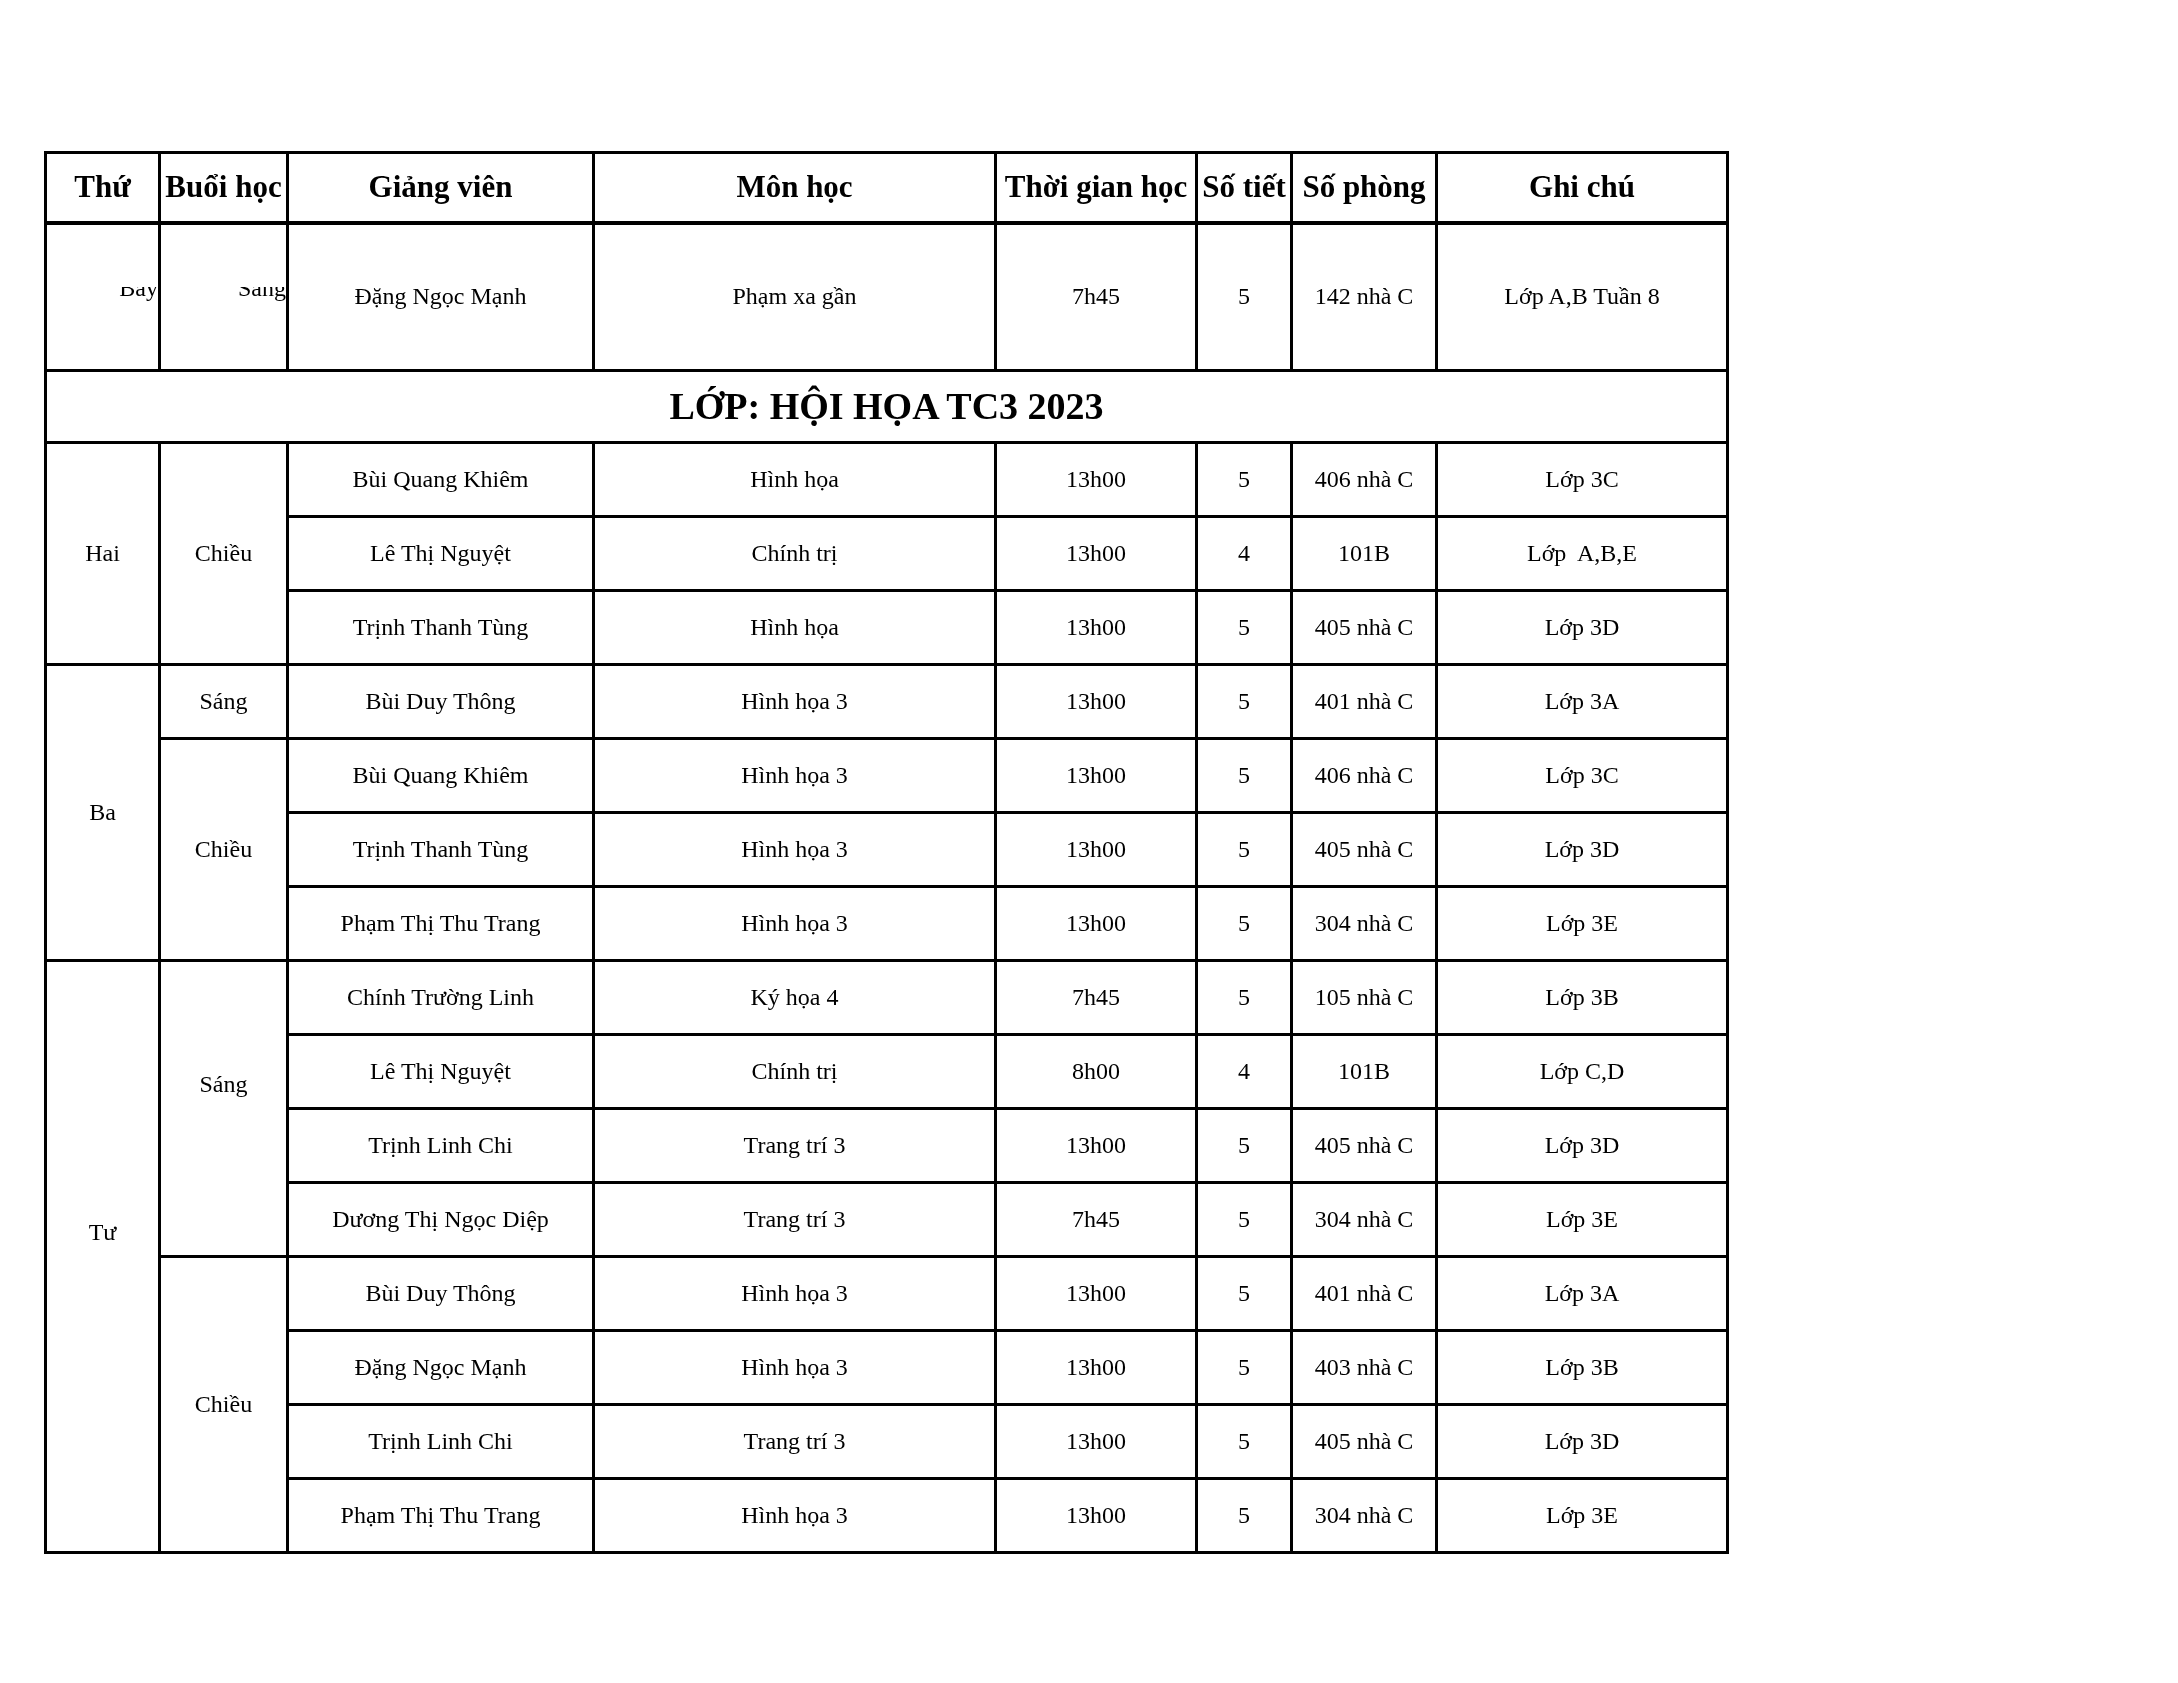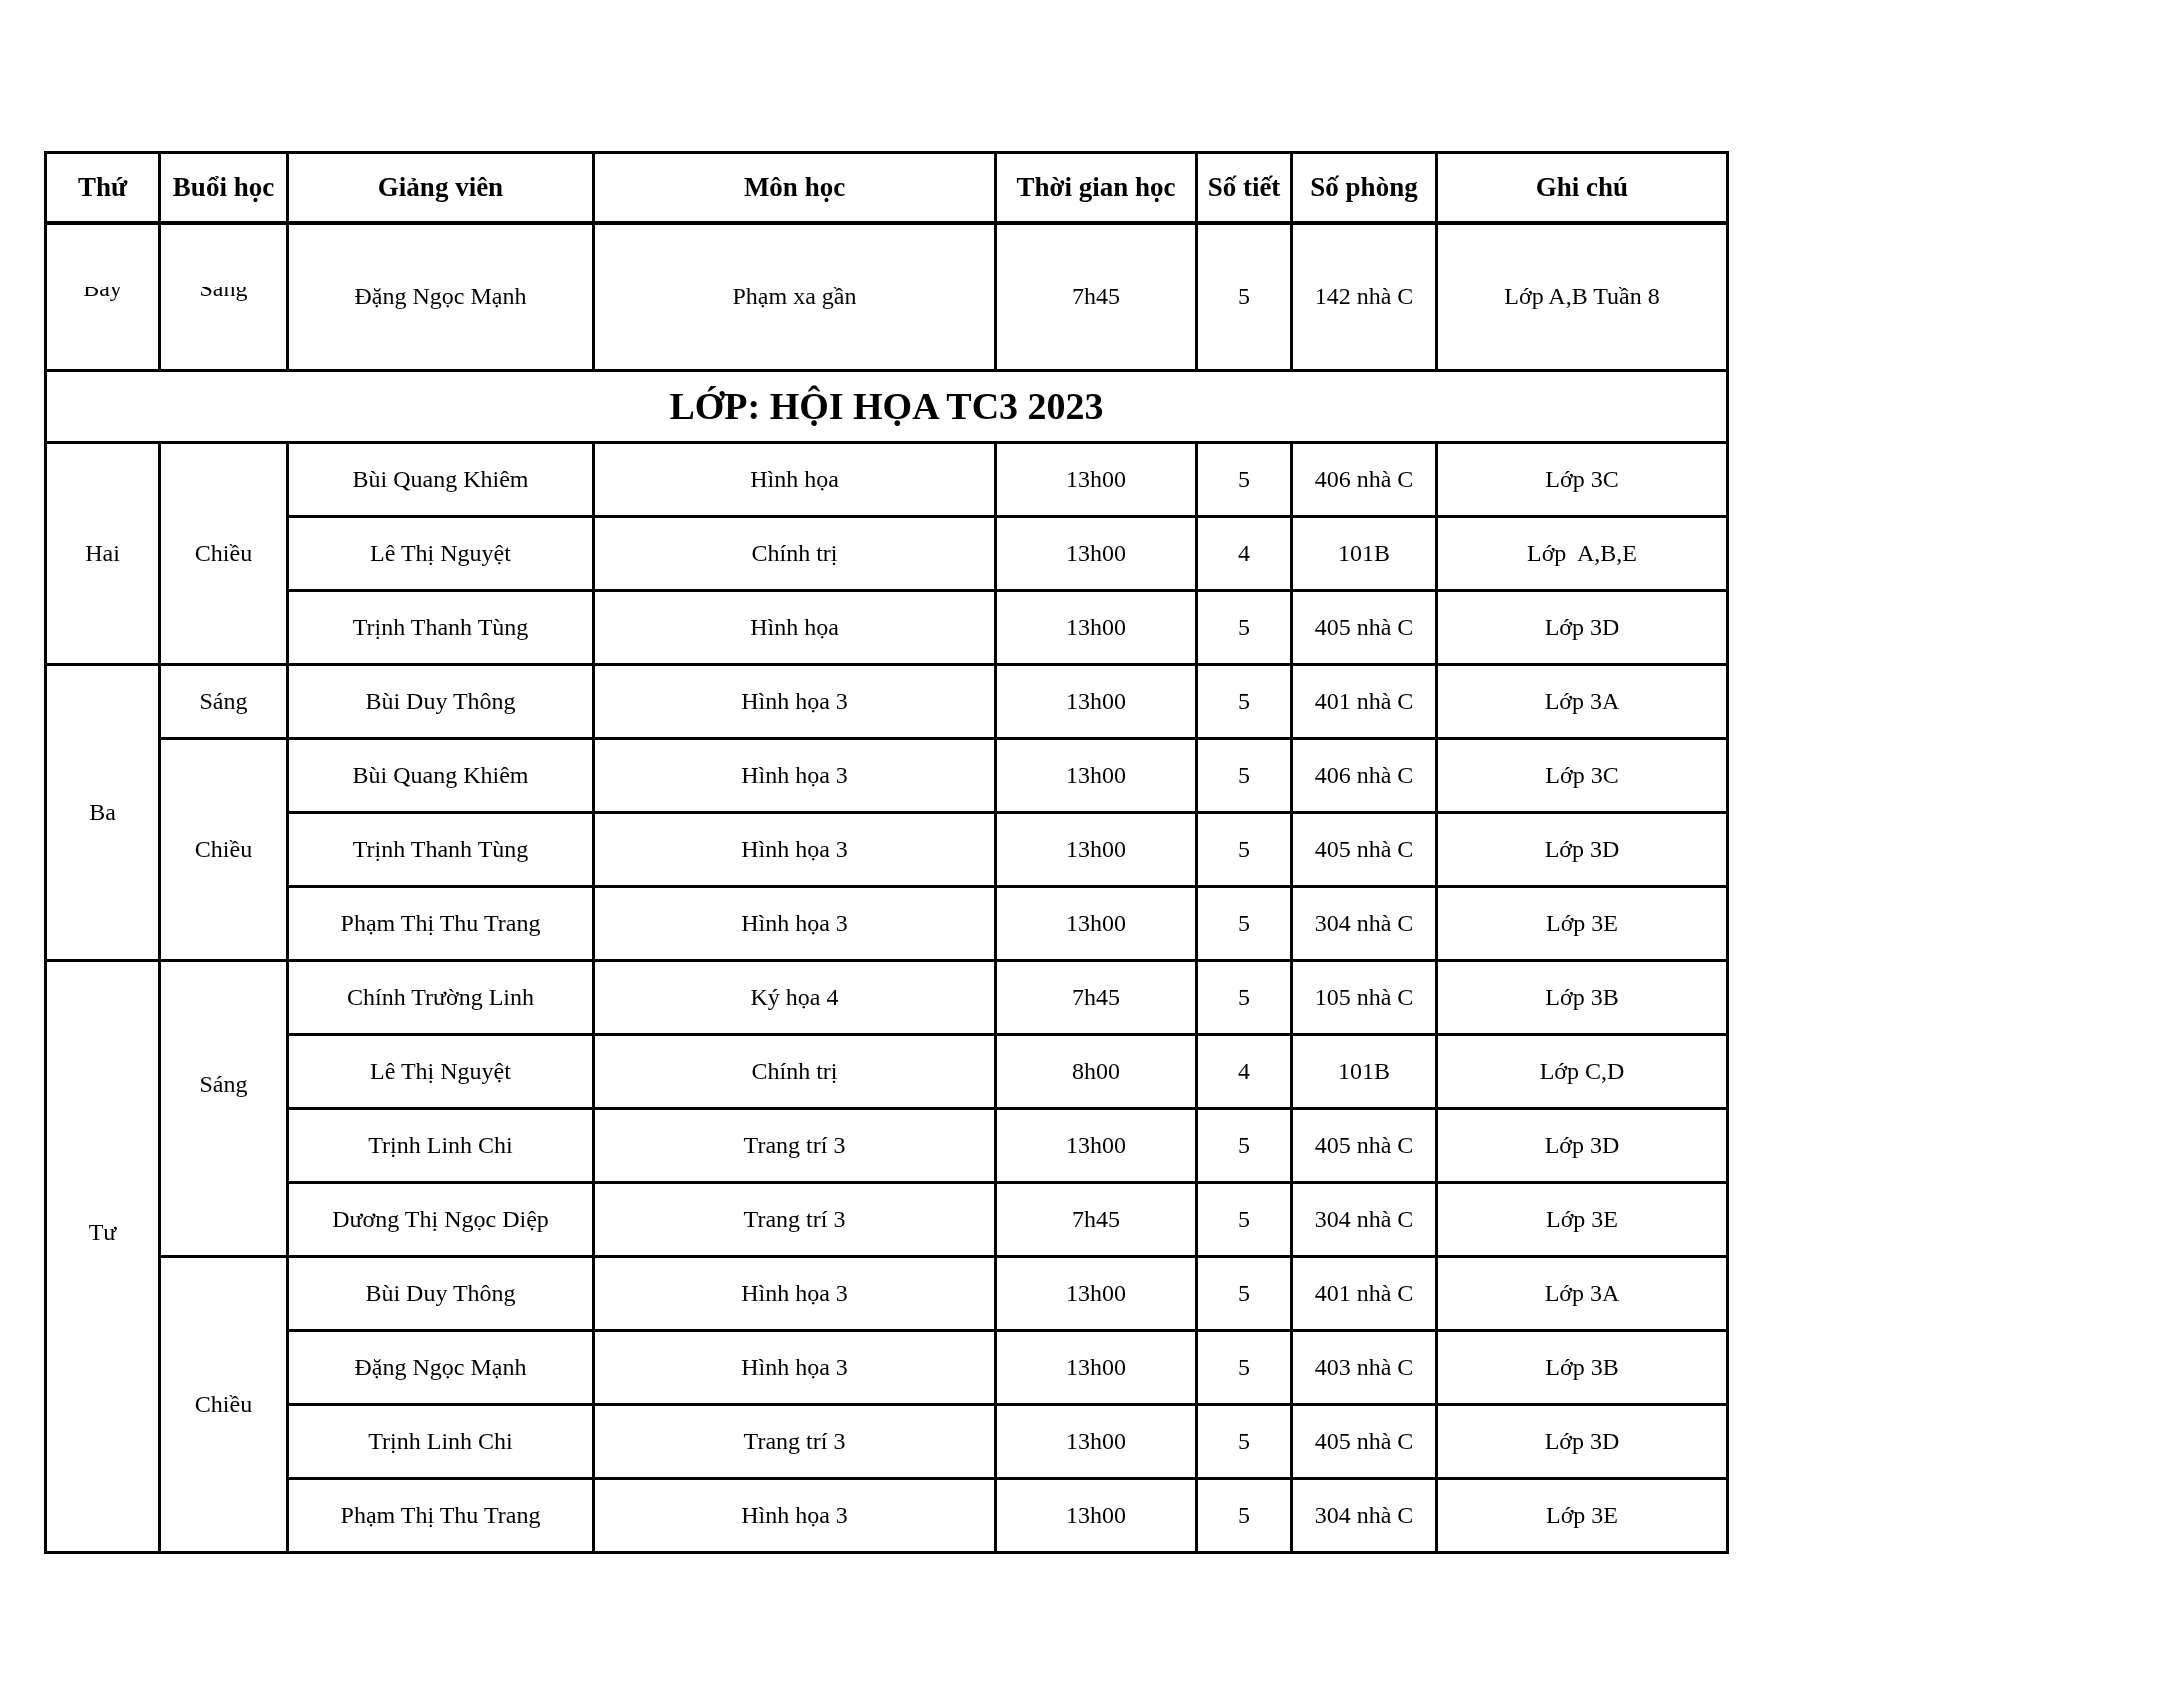--- a/index.html
+++ b/index.html
@@ -23,34 +23,34 @@
     border: 3px solid #000000;
     padding: 0;
     text-align: center;
     vertical-align: middle;
     font-size: 24px;
     line-height: 1.3;
     white-space: pre-wrap;
     overflow: hidden;
   }
   .tt th {
-    font-size: 27px;
+    font-size: 31px;
     font-weight: bold;
   }
   tr.r-head    { height: 70px; }
   tr.r-partial { height: 73px; }
   tr.r-title   { height: 72px; }
   tr.r-data    { height: 74px; }
   tr.r-partial td { border-top-width: 4px; }
   td.title-cell {
     font-size: 38px;
     font-weight: bold;
   }
   
-  td.partial-cell { vertical-align: top; }
+  td.partial-cell { vertical-align: top; text-align: right; }
   td.partial-cell .clip {
     height: 20px;
     overflow: hidden;
   }
   td.partial-cell .clip span {
     display: block;
     line-height: 34px;
     margin-top: -16px;
   }
   

